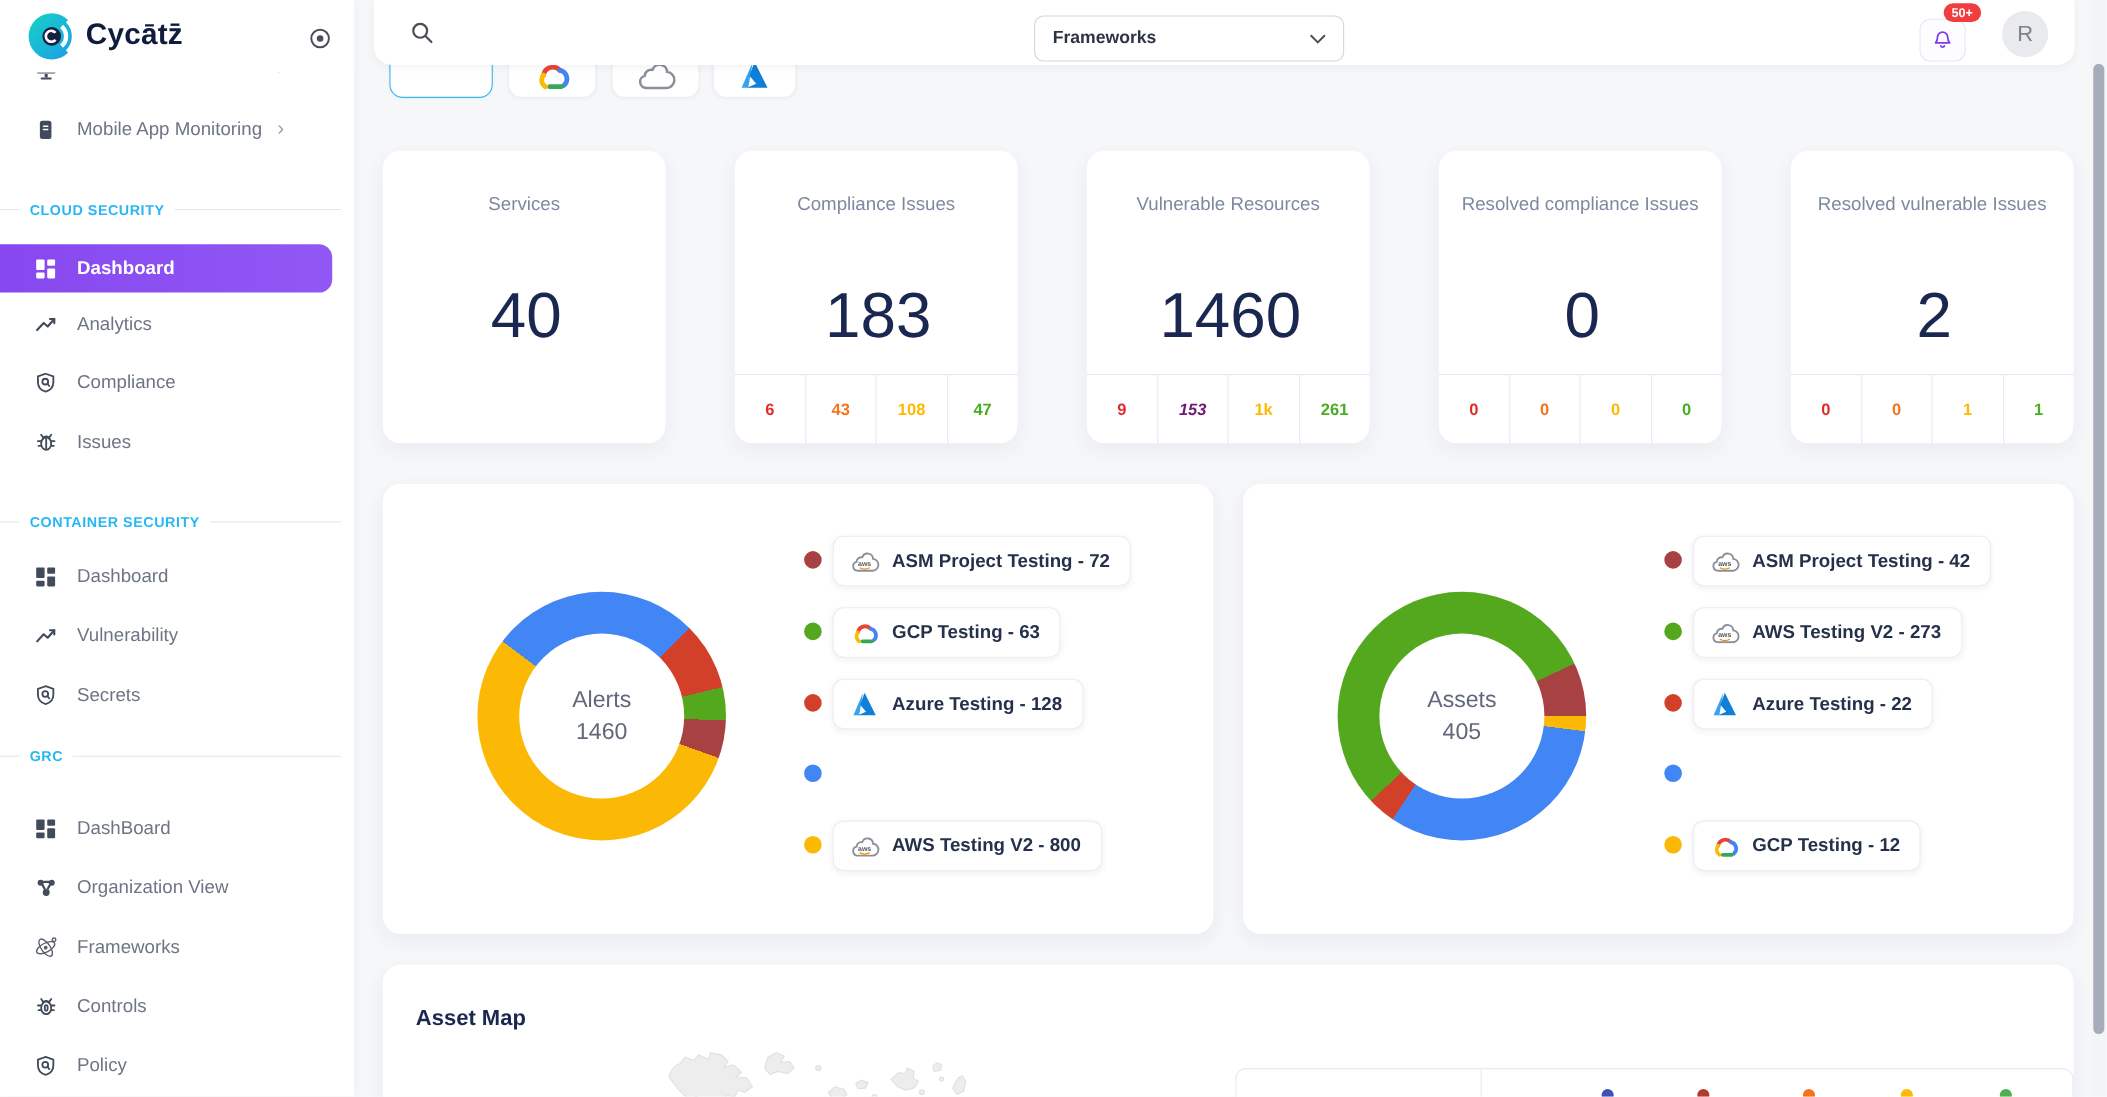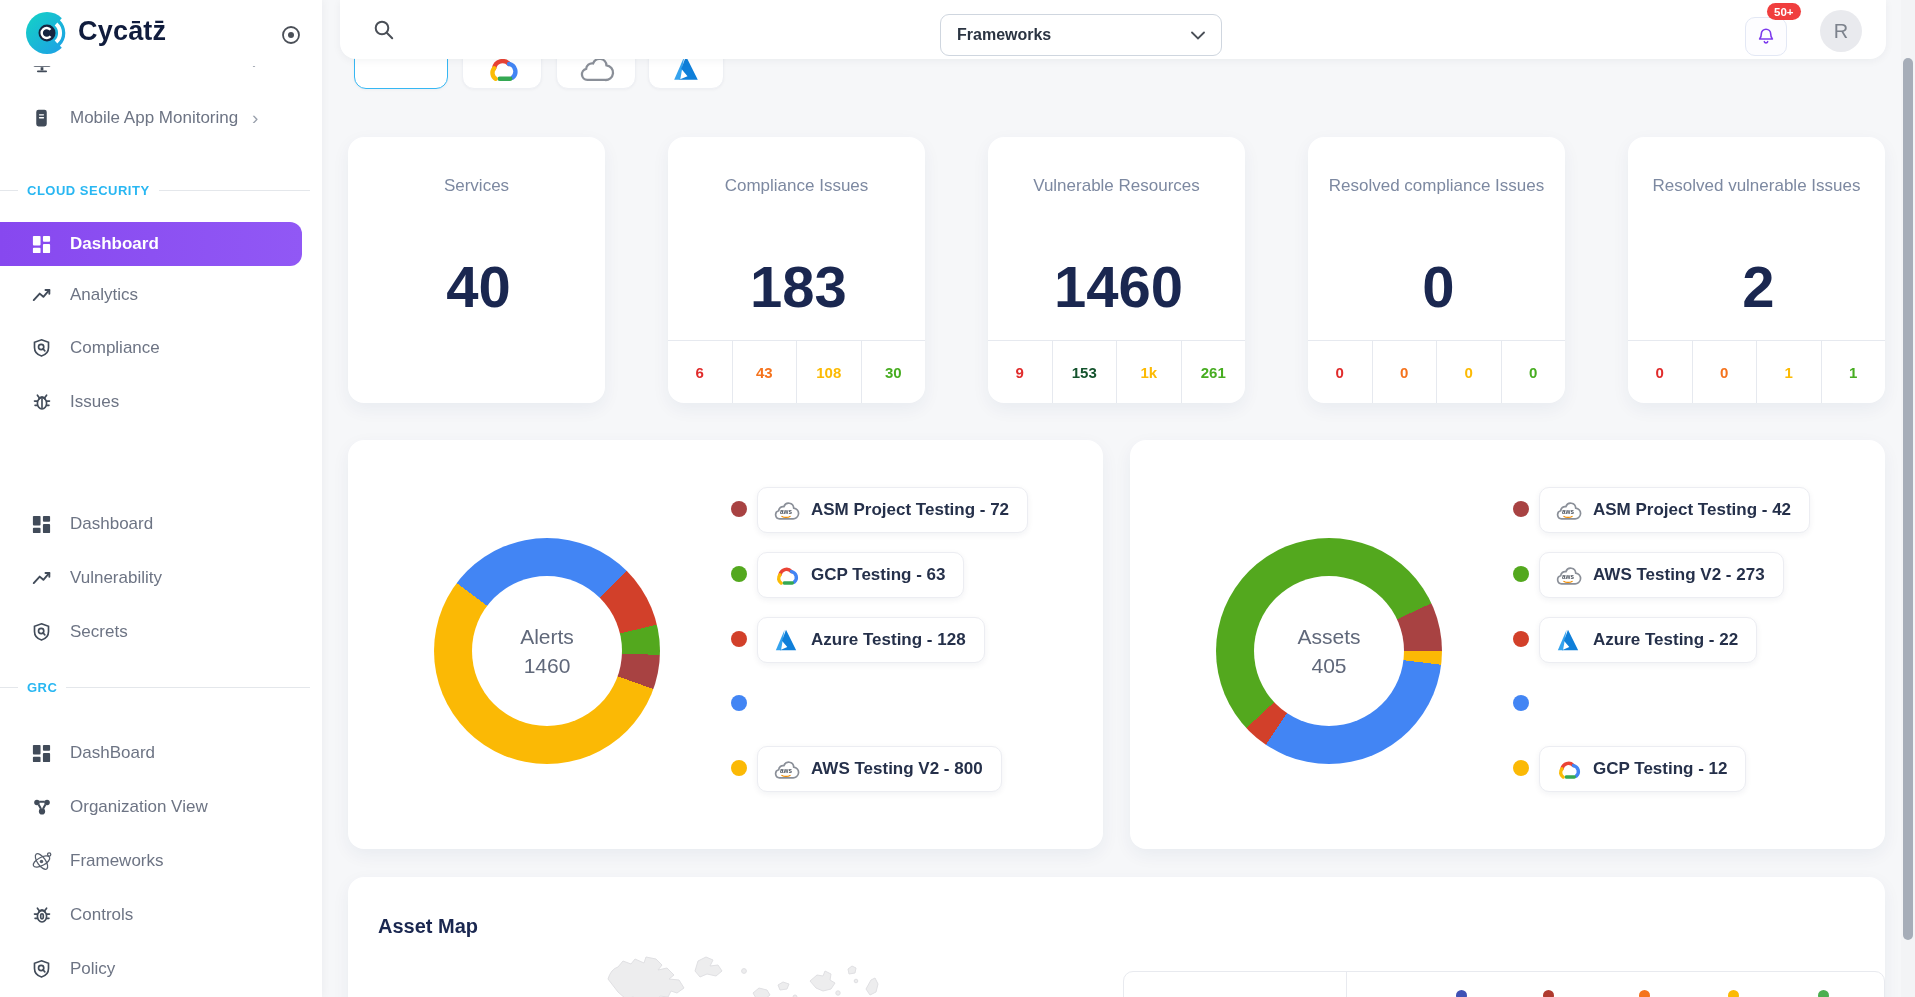--- a/index.html
+++ b/index.html
@@ -35,21 +35,21 @@
   .ptab{position:absolute;top:40px;height:47px;background:#fff;border:1px solid #eef0f4;border-radius:12px;z-index:1;box-shadow:0 1px 3px rgba(20,30,60,.04);display:flex;justify-content:center;cursor:pointer;}
   .ptab.sel{border:1.6px solid #36b7f3;}
   .ptab .ticon{margin-top:13px;display:flex;}
 
   
   .card{position:absolute;background:#fff;border-radius:16px;box-shadow:0 6px 18px rgba(23,43,99,.06);}
 
   
   .stat-card{top:137px;width:257px;height:266px;}
   .stat-title{position:absolute;top:36px;left:18px;right:18px;text-align:center;font-size:17px;line-height:1.5;color:#7d89a1;font-weight:500;}
-  .stat-value{position:absolute;top:116px;left:4px;right:0;text-align:center;font-size:58px;font-weight:700;color:#1a2750;}
+  .stat-value{position:absolute;top:116px;left:4px;right:0;text-align:center;font-size:58px;font-weight:400;color:#1a2750;}
   .stat-foot{position:absolute;left:0;right:0;bottom:0;height:62px;border-top:1px solid #e6e9ef;display:flex;}
   .stat-cell{flex:1;display:flex;align-items:center;justify-content:center;font-size:15px;font-weight:700;border-left:1px solid #e6e9ef;}
   .stat-cell:first-child{border-left:none;}
 
   
   .chart-card{top:440px;width:755px;height:409px;}
   .donut{position:absolute;left:86px;top:98px;width:226px;height:226px;border-radius:50%;}
   .donut::after{content:"";position:absolute;inset:38px;background:#fff;border-radius:50%;}
   .donut-center{position:absolute;left:86px;top:98px;width:226px;height:226px;display:flex;flex-direction:column;align-items:center;justify-content:center;gap:5px;z-index:2;color:#60687a;font-size:21px;}
   .ldot{position:absolute;left:383px;width:16px;height:16px;border-radius:50%;}
@@ -142,20 +142,25 @@
       <span class="sicon">
         <svg width="22" height="22" viewBox="0 0 24 24" fill="none" stroke="#414b59" stroke-width="1.8" stroke-linecap="round">
             <ellipse cx="12" cy="13.4" rx="5" ry="6.2"></ellipse>
             <path d="M8.8 8.6a3.4 3.4 0 0 1 6.4 0"></path>
             <path d="M9 7.4 7 4.6M15 7.4l2-2.8M7 11H3.8M7 15.6H4.4M17 11h3.2M17 15.6h2.6M12 8.4v10"></path>
           </svg>
       </span>
       <span class="slabel">Issues</span>
     </div>
 
+    <div class="ssec" style="top:460px">
+      <span class="sline w18"></span>
+      <span class="sseclabel">CONTAINER SECURITY</span>
+      <span class="sline grow"></span>
+    </div>
 
     <div class="srow" style="top:502px">
       <span class="sicon">
         <svg width="21" height="21" viewBox="0 0 22 22">
             <rect x="2" y="2" width="8" height="10" rx="1" fill="#414b59"></rect>
             <rect x="12.5" y="2" width="7.5" height="6" rx="1" fill="#414b59"></rect>
             <rect x="2" y="14.5" width="8" height="5.5" rx="1" fill="#414b59"></rect>
             <rect x="12.5" y="10.5" width="7.5" height="9.5" rx="1" fill="#414b59"></rect>
           </svg>
       </span>
@@ -335,30 +340,30 @@
     <div class="stat-value">40</div>
   </div>
 
   <div class="card stat-card" style="left:668px">
     <div class="stat-title">Compliance Issues</div>
     <div class="stat-value">183</div>
     <div class="stat-foot">
       <span class="stat-cell" style="color: rgb(224, 43, 43);">6</span>
       <span class="stat-cell" style="color: rgb(245, 115, 29);">43</span>
       <span class="stat-cell" style="color: rgb(252, 186, 4);">108</span>
-      <span class="stat-cell" style="color: rgb(71, 173, 33);">30</span>
+      <span class="stat-cell" style="color: rgb(71, 173, 33);">47</span>
     </div>
   </div>
 
   <div class="card stat-card" style="left:988px">
     <div class="stat-title">Vulnerable Resources</div>
     <div class="stat-value">1460</div>
     <div class="stat-foot">
       <span class="stat-cell" style="color: rgb(224, 43, 43);">9</span>
-      <span class="stat-cell" style="color: #14532d;">153</span>
+      <span class="stat-cell" style="color: #701a75; font-style: italic;">153</span>
       <span class="stat-cell" style="color: rgb(252, 186, 4);">1k</span>
       <span class="stat-cell" style="color: rgb(71, 173, 33);">261</span>
     </div>
   </div>
 
   <div class="card stat-card" style="left:1308px">
     <div class="stat-title">Resolved compliance Issues</div>
     <div class="stat-value">0</div>
     <div class="stat-foot">
       <span class="stat-cell" style="color: rgb(224, 43, 43);">0</span>

